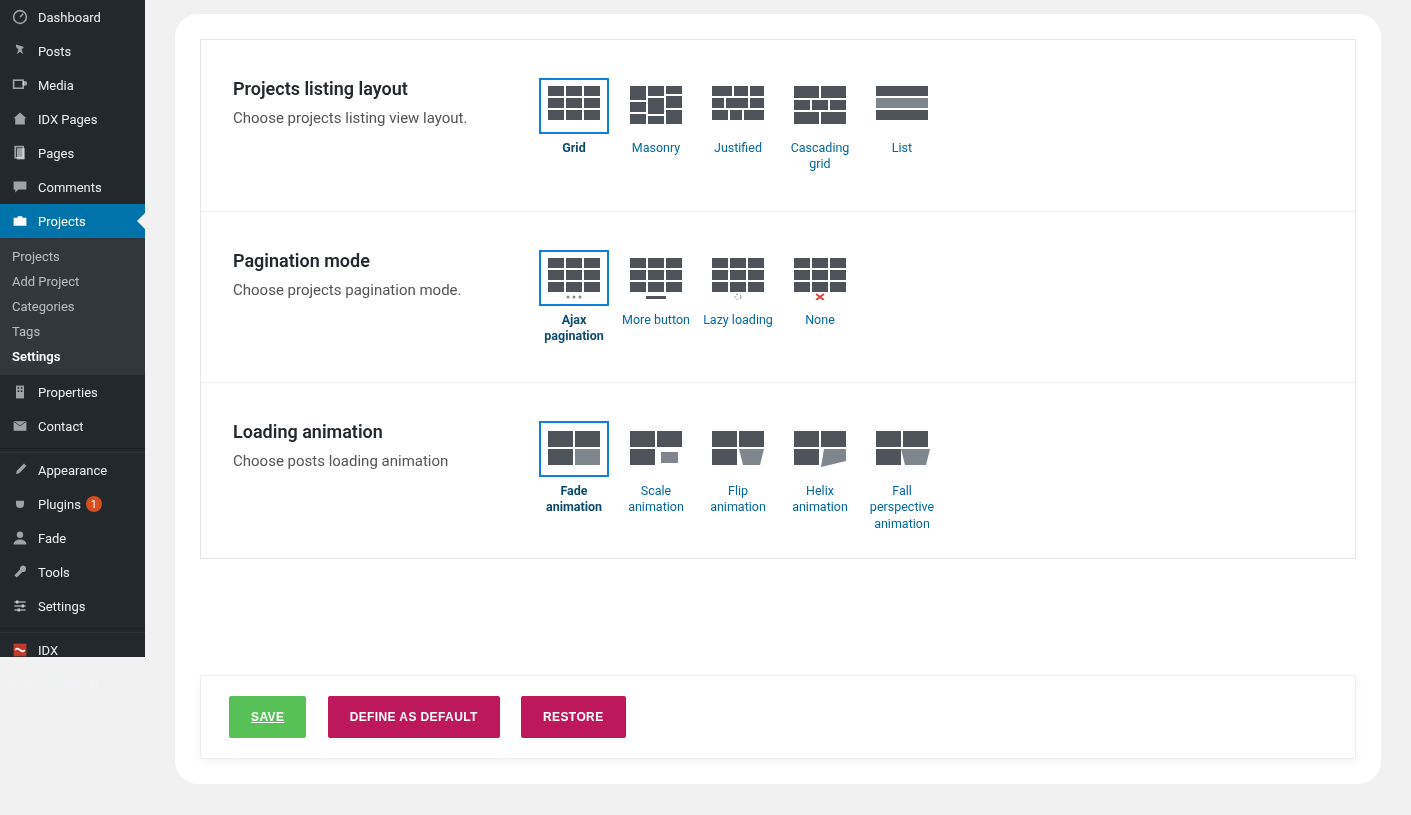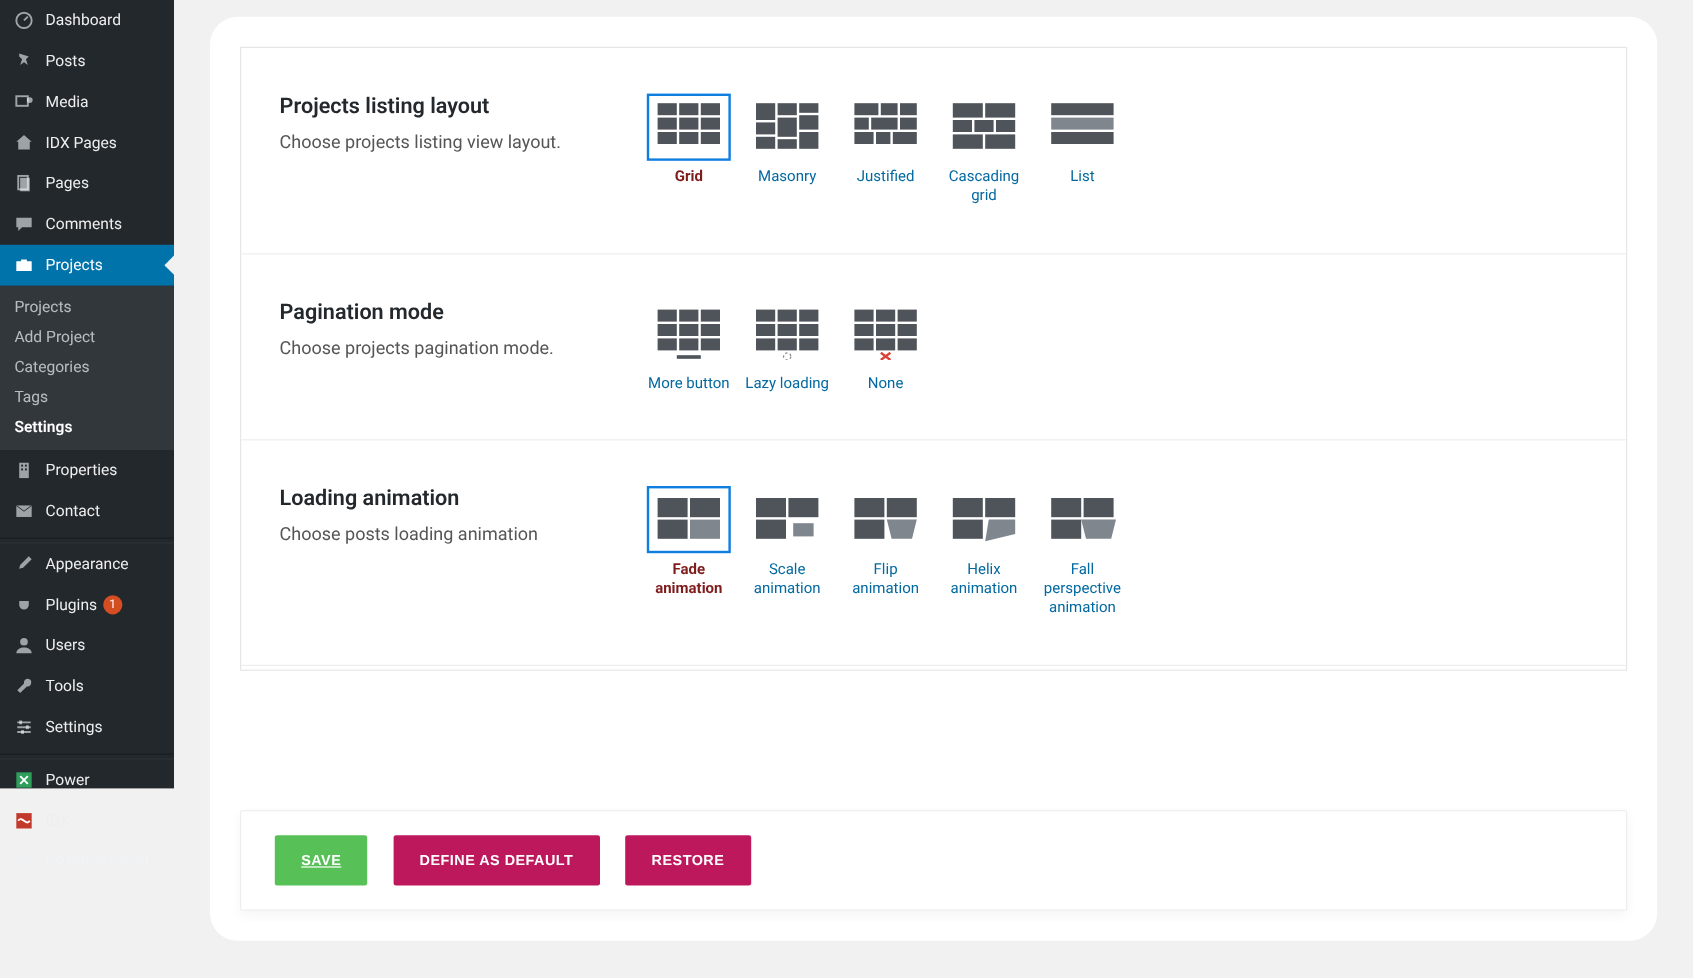--- a/index.html
+++ b/index.html
@@ -137,21 +137,21 @@
     width: 70px;
     height: 56px;
     border: 2px solid transparent;
     padding: 4px;
     display: flex;
     align-items: center;
     justify-content: center;
   }
   .opt.selected .thumb { border-color: #0e7fe1; }
   .opt .label { font-size: 12.5px; color: #0369a1; margin-top: 6px; line-height:1.3;}
-  .opt.selected .label { font-weight: 700; color: #7f1d1d; }
+  .opt.selected .label { font-weight: 700; color: #0c4a6e; }
 
   svg.optsvg { width: 56px; height: 44px; }
   svg.optsvg rect { fill: #4e545a; }
   svg.optsvg .light { fill: #7f868d; }
 
   
   .footer-card {
     background: #fff;
     border: 1px solid #eee;
     box-shadow: 0 4px 10px rgba(0,0,0,0.04);
@@ -288,21 +288,21 @@
         <span>Plugins</span>
         <span class="badge">1</span>
       </li>
       <li class="menu-item">
         <span class="icon">
           <svg width="16" height="16" viewBox="0 0 20 20" fill="currentColor">
             <circle cx="10" cy="6" r="4"></circle>
             <path d="M2 18c0-4 4-6 8-6s8 2 8 6z"></path>
           </svg>
         </span>
-        <span>Users</span>
+        <span>Fade</span>
       </li>
       <li class="menu-item">
         <span class="icon">
           <svg width="16" height="16" viewBox="0 0 20 20" fill="currentColor">
             <path d="M14 2a4 4 0 00-4 5L3 14l3 3 7-7a4 4 0 001-8z"></path>
           </svg>
         </span>
         <span>Tools</span>
       </li>
       <li class="menu-item">
@@ -310,29 +310,20 @@
           <svg width="16" height="16" viewBox="0 0 20 20" fill="currentColor">
             <path d="M3 5h14M3 10h14M3 15h14" stroke="currentColor" stroke-width="2"></path>
             <rect x="5" y="3" width="3" height="4"></rect>
             <rect x="12" y="8" width="3" height="4"></rect>
             <rect x="7" y="13" width="3" height="4"></rect>
           </svg>
         </span>
         <span>Settings</span>
       </li>
       <li class="separator"></li>
-      <li class="menu-item">
-        <span class="icon">
-          <svg width="16" height="16" viewBox="0 0 20 20" fill="currentColor">
-            <rect x="2" y="2" width="16" height="16" fill="#2e9e5b"></rect>
-            <path d="M6 6l8 8M6 14l8-8" stroke="#fff" stroke-width="2"></path>
-          </svg>
-        </span>
-        <span>Power</span>
-      </li>
       <li class="menu-item">
         <span class="icon">
           <svg width="16" height="16" viewBox="0 0 20 20" fill="currentColor">
             <rect x="2" y="2" width="16" height="16" fill="#c0392b"></rect>
             <path d="M4 10c4-6 8 6 12 0" stroke="#fff" stroke-width="2" fill="none"></path>
           </svg>
         </span>
         <span>IDX</span>
       </li>
     </ul>
@@ -431,20 +422,39 @@
                 <div class="label">List</div>
               </div>
             </div>
           </div>
           <div class="setting-row">
             <div class="setting-label">
               <h3>Pagination mode</h3>
               <p>Choose projects pagination mode.</p>
             </div>
             <div class="setting-options">
+              <div class="opt selected">
+                <div class="thumb">
+                  <svg class="optsvg" viewBox="0 0 56 44">
+                    <rect x="2" y="2" width="16" height="10"></rect>
+                    <rect x="20" y="2" width="16" height="10"></rect>
+                    <rect x="38" y="2" width="16" height="10"></rect>
+                    <rect x="2" y="14" width="16" height="10"></rect>
+                    <rect x="20" y="14" width="16" height="10"></rect>
+                    <rect x="38" y="14" width="16" height="10"></rect>
+                    <rect x="2" y="26" width="16" height="10"></rect>
+                    <rect x="20" y="26" width="16" height="10"></rect>
+                    <rect x="38" y="26" width="16" height="10"></rect>
+                    <circle cx="22" cy="41" r="1.5" fill="#888"></circle>
+                    <circle cx="28" cy="41" r="1.5" fill="#888"></circle>
+                    <circle cx="34" cy="41" r="1.5" fill="#888"></circle>
+                  </svg>
+                </div>
+                <div class="label">Ajax pagination</div>
+              </div>
               <div class="opt">
                 <div class="thumb">
                   <svg class="optsvg" viewBox="0 0 56 44">
                     <rect x="2" y="2" width="16" height="10"></rect>
                     <rect x="20" y="2" width="16" height="10"></rect>
                     <rect x="38" y="2" width="16" height="10"></rect>
                     <rect x="2" y="14" width="16" height="10"></rect>
                     <rect x="20" y="14" width="16" height="10"></rect>
                     <rect x="38" y="14" width="16" height="10"></rect>
                     <rect x="2" y="26" width="16" height="10"></rect>

